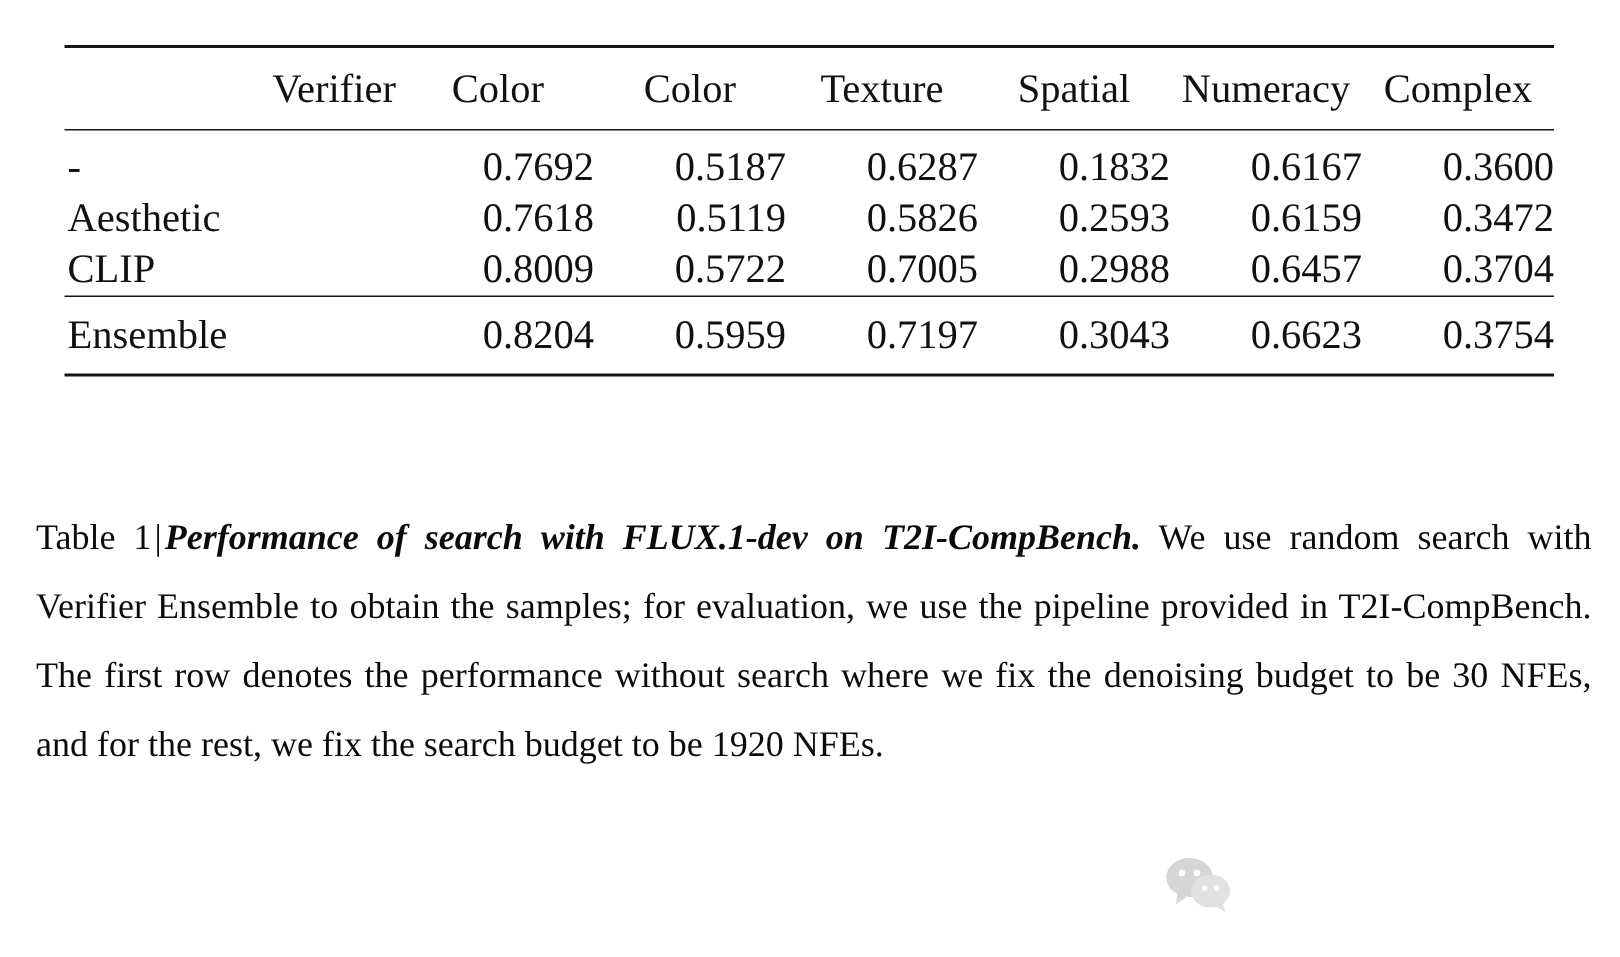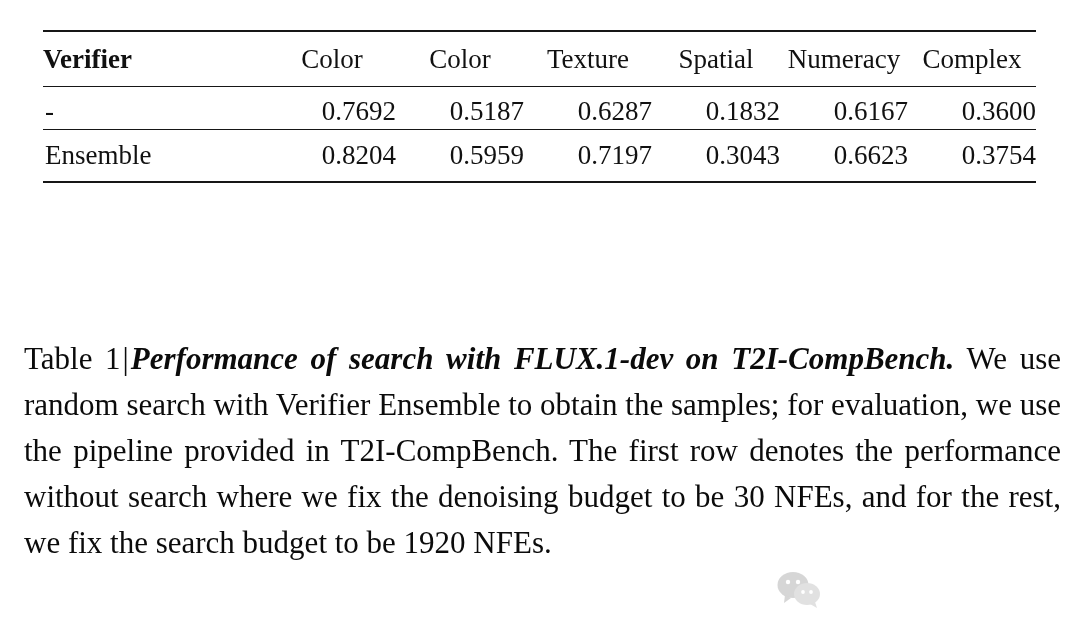--- a/index.html
+++ b/index.html
@@ -46,22 +46,22 @@
   .rule-mid    { border-top: 1.6px solid #161616; }
   .rule-bottom { border-bottom: 2.6px solid #161616; }
 
   thead th {
     font-weight: normal;
     padding: 14px 0 13px 0;
     text-align: center;
     white-space: nowrap;
   }
   thead th.col-verifier {
-    font-weight: bold;
-    text-align: left;
+    font-weight: normal;
+    text-align: right;
     padding-right: 4px;
   }
 
   tbody td {
     padding: 3.5px 0 3.5px 0;
     text-align: right;
     white-space: nowrap;
   }
   tbody td.col-verifier {
     text-align: left;
@@ -71,21 +71,21 @@
   tbody tr.last-body  td { padding-bottom: 11px; }
   tbody tr.ensemble td  { padding-top: 12px; padding-bottom: 12px; }
   td.bold, tr.bold td { font-weight: bold; }
 
   
   .caption {
     position: absolute;
     left: 24px;
     top: 336px;
     width: 1037px;
-    font-size: 31px;
+    font-size: 24px;
     line-height: 46px;
     text-align: justify;
     text-justify: inter-word;
     color: #0b0b0b;
   }
   .caption .cap-label { font-weight: normal; }
   .caption .cap-bar   { padding: 0 2px; }
   .caption .cap-title {
     font-weight: bold;
     font-style: italic;
@@ -149,20 +149,38 @@
       </thead>
       <tbody>
         <tr class="first-body">
           <td class="col-verifier">-</td>
           <td>0.7692</td>
           <td>0.5187</td>
           <td>0.6287</td>
           <td>0.1832</td>
           <td>0.6167</td>
           <td>0.3600</td>
+        </tr>
+        <tr>
+          <td class="col-verifier">Aesthetic</td>
+          <td>0.7618</td>
+          <td>0.5119</td>
+          <td>0.5826</td>
+          <td>0.2593</td>
+          <td>0.6159</td>
+          <td>0.3472</td>
+        </tr>
+        <tr>
+          <td class="col-verifier">CLIP</td>
+          <td>0.8009</td>
+          <td>0.5722</td>
+          <td>0.7005</td>
+          <td>0.2988</td>
+          <td>0.6457</td>
+          <td>0.3704</td>
         </tr>
         <tr class="ensemble rule-mid rule-bottom">
           <td class="col-verifier">Ensemble</td>
           <td>0.8204</td>
           <td>0.5959</td>
           <td>0.7197</td>
           <td>0.3043</td>
           <td>0.6623</td>
           <td>0.3754</td>
         </tr>

